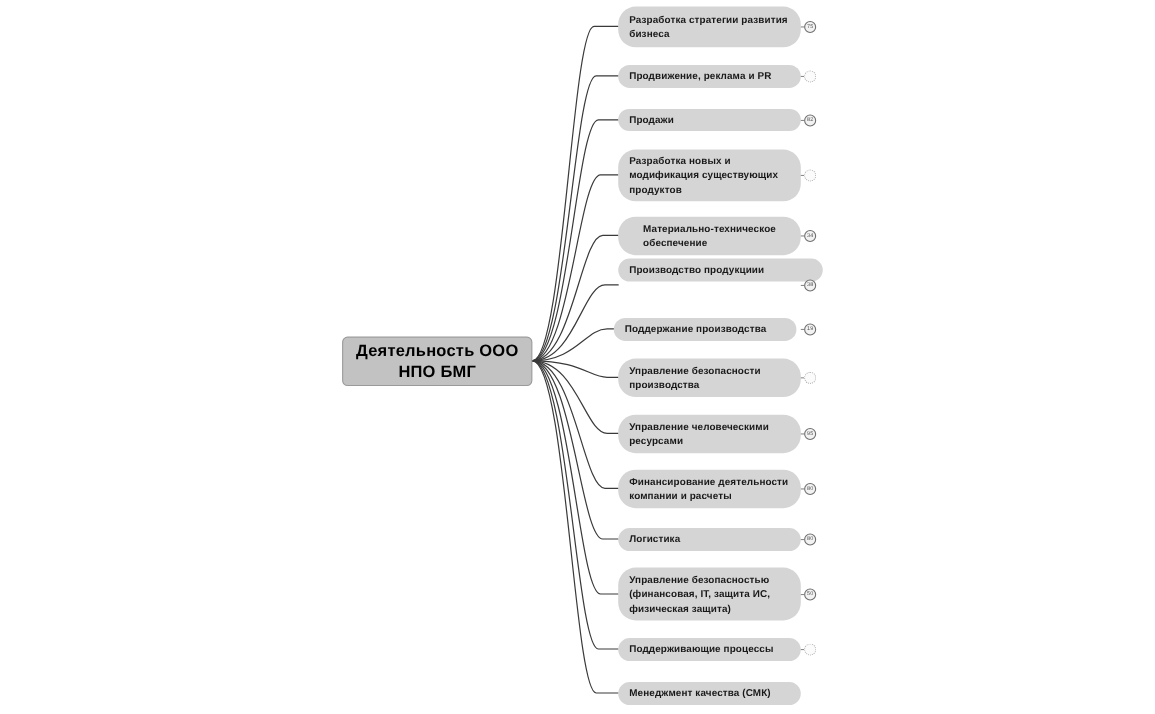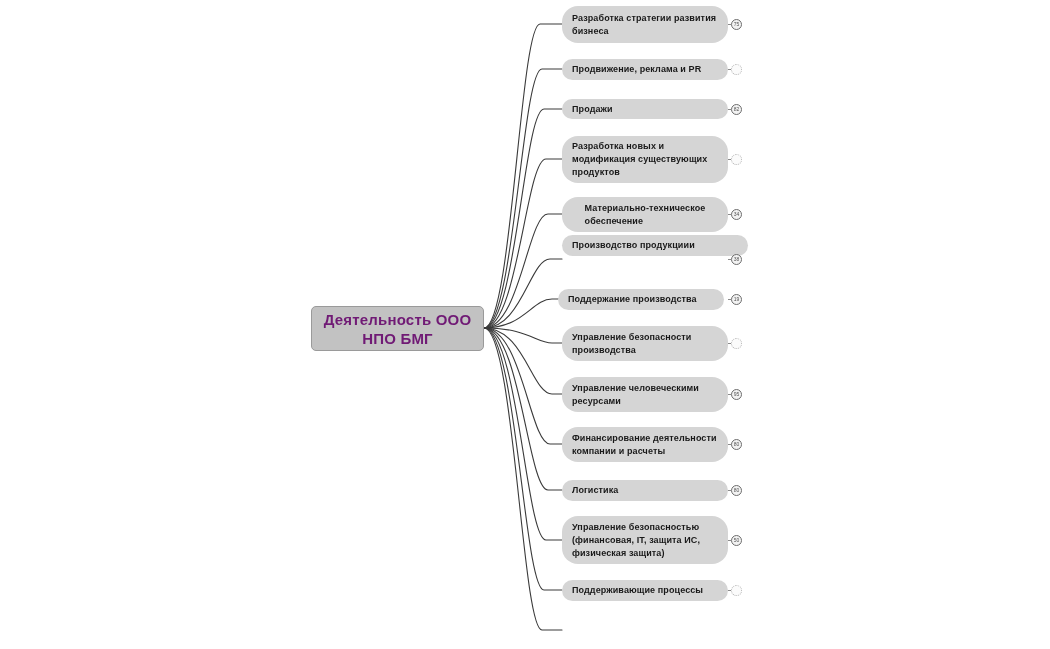--- a/index.html
+++ b/index.html
@@ -30,21 +30,21 @@
   .root-node {
     position: absolute;
     box-sizing: border-box;
     background: #c2c2c2;
     border: 1px solid #9a9a9a;
     border-radius: 5px;
     display: flex;
     align-items: center;
     justify-content: center;
     text-align: center;
-    color: #701a75;
+    color: #000000;
     font-weight: bold;
     font-size: 15px;
     line-height: 19px;
     letter-spacing: 0.2px;
   }
   .branch-node {
     position: absolute;
     box-sizing: border-box;
     background: #d5d5d5;
     border-radius: 16px;
@@ -226,14 +226,17 @@
   </div>
 
   <div class="branch-node" style="left:562px; top:580px; width:166px; height:21px;text-align:center;">
     <span class="branch-label">Поддерживающие процессы</span>
   </div>
   <div class="icon-stub" style="left:728px; top:590px;"></div>
   <div class="node-icon empty" style="left:731px; top:585px;">
     <span></span>
   </div>
 
+  <div class="branch-node" style="left:562px; top:620px; width:166px; height:21px;">
+    <span class="branch-label">Менеджмент качества (СМК)</span>
+  </div>
 
 </div>
 
 </body></html>

